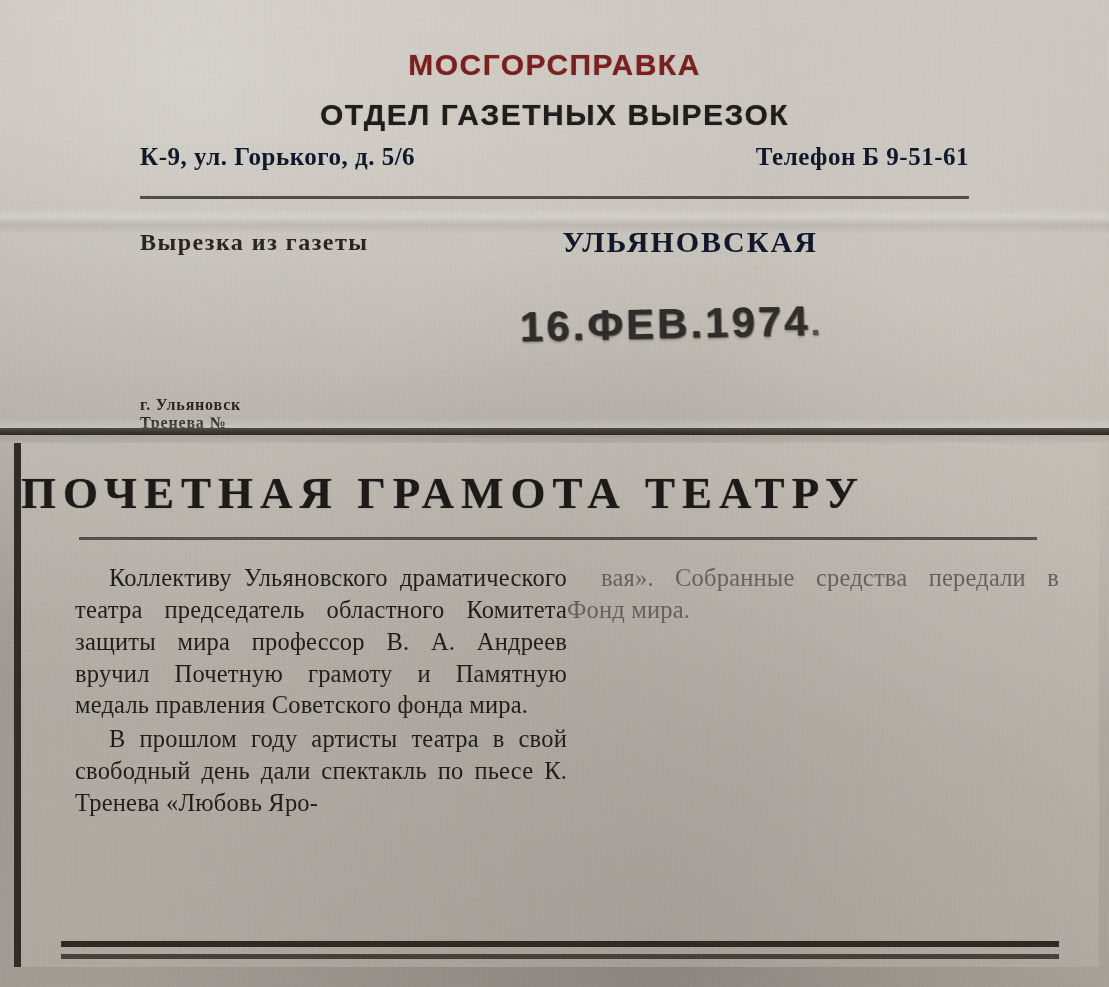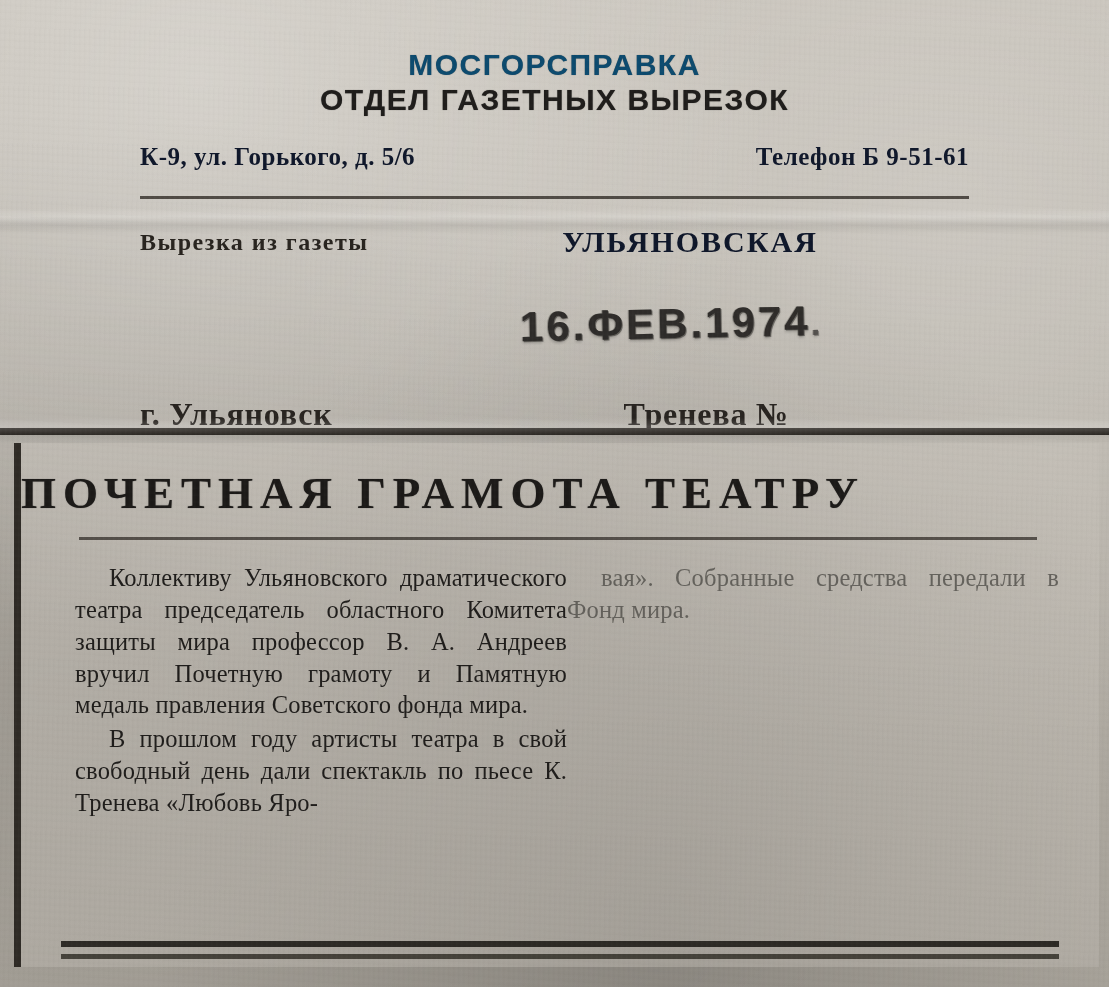--- a/index.html
+++ b/index.html
@@ -51,29 +51,29 @@
     left: 0; right: 0;
     top: 48px;
     text-align: center;
     color: #23211f;
   }
   .org-line1 {
     font-family: "Liberation Sans", sans-serif;
     font-weight: 700;
     font-size: 30px;
     letter-spacing: 1.5px;
-    color: #0c4a6e;
+    color: #7f1d1d;
     text-shadow: 0 0 1px rgba(0,0,0,0.45);
   }
   .org-line2 {
     font-family: "Liberation Sans", sans-serif;
     font-weight: 700;
     font-size: 30px;
     letter-spacing: 1.5px;
-    margin-top: 1px;
+    margin-top: 16px;
     color: #1f1d1b;
     text-shadow: 0 0 1px rgba(0,0,0,0.5);
   }
 
   .addr-row {
     position: absolute;
     top: 143px;
     left: 140px;
     right: 140px;
     display: flex;
@@ -146,23 +146,24 @@
 
   .city-row {
     position: absolute;
     top: 396px;
     left: 140px;
     right: 140px;
     display: flex;
     justify-content: space-between;
     font-family: "Liberation Serif", serif;
     font-weight: 700;
-    font-size: 32px;
+    font-size: 16px;
     letter-spacing: 0.8px;
     color: #282420;
+    flex-direction: column;
   }
   .gazeta-no { margin-right: 180px; }
 
   .rule-2 { left: 0; right: 0; top: 428px; height: 7px; background: #2e2a25; }
 
   
   .clipping {
     position: absolute;
     left: 14px;
     right: 10px;

